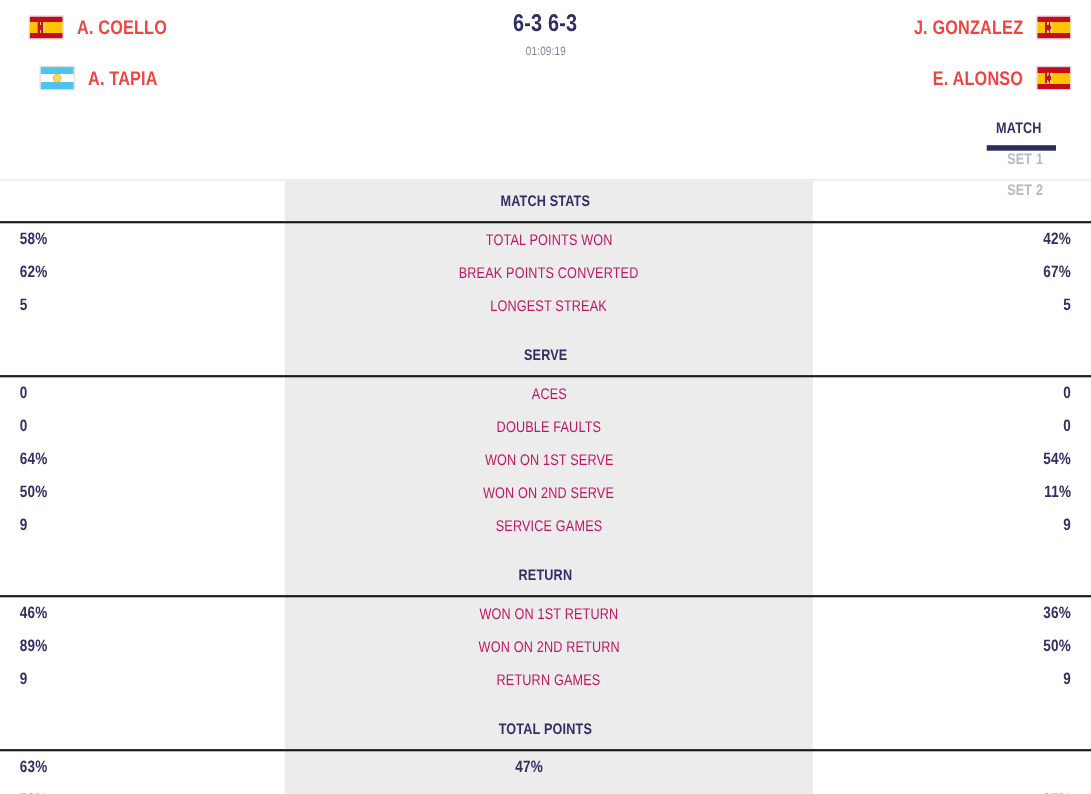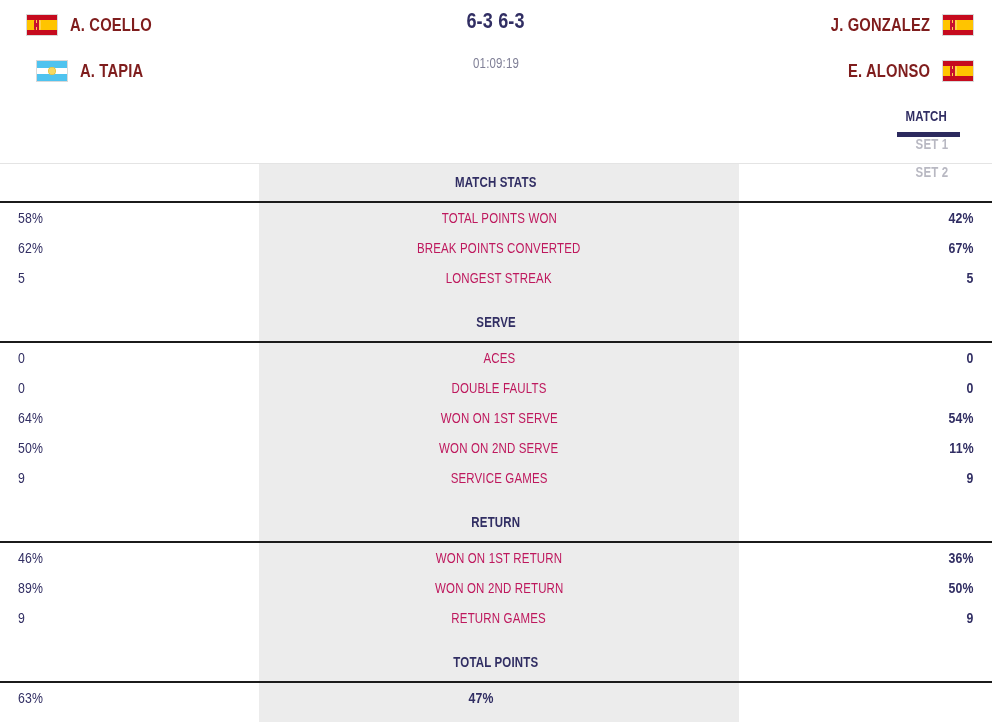--- a/index.html
+++ b/index.html
@@ -39,21 +39,21 @@
     height: 46px;
   }
   .team-left  { left: 26px; }
   .team-right { right: 18px; flex-direction: row-reverse; }
   .team-row1 { top: 2px; }
   .team-row2 { top: 48px; padding-left: 10px; }
 
   .player-name {
     font-size: 18px;
     font-weight: bold;
-    color: #7f1d1d;
+    color: #ef4444;
     white-space: nowrap;
   }
   .team-left .player-name  { margin-left: 12px; }
   .team-right .player-name { margin-right: 12px; }
 
   
   .flag {
     width: 32px;
     height: 22px;
     border: 1px solid #d9d9d9;
@@ -108,22 +108,22 @@
     text-align: center;
     pointer-events: none;
   }
   .score-line {
     font-size: 22px;
     font-weight: bold;
     color: #312e63;
     letter-spacing: 1px;
   }
   .score-time {
-    margin-top: 21px;
-    font-size: 14px;
+    margin-top: 7px;
+    font-size: 11px;
     color: #7f7f96;
     letter-spacing: 0.5px;
   }
 
   
   .tabs-wrap {
     position: relative;
     height: 55px;
     border-bottom: 1px solid #e4e4e4;
     margin-top: 8px;
@@ -192,21 +192,21 @@
     line-height: 30px;
     display: flex;
     align-items: center;
     position: relative;
   }
   .stat-left {
     width: 259px;
     padding-left: 18px;
     box-sizing: border-box;
     font-size: 15px;
-    font-weight: normal;
+    font-weight: bold;
     color: #312e63;
     text-align: left;
   }
   .stat-label {
     width: 480px;
     text-align: center;
     font-size: 14px;
     color: #be185d;
     letter-spacing: 0.4px;
   }

